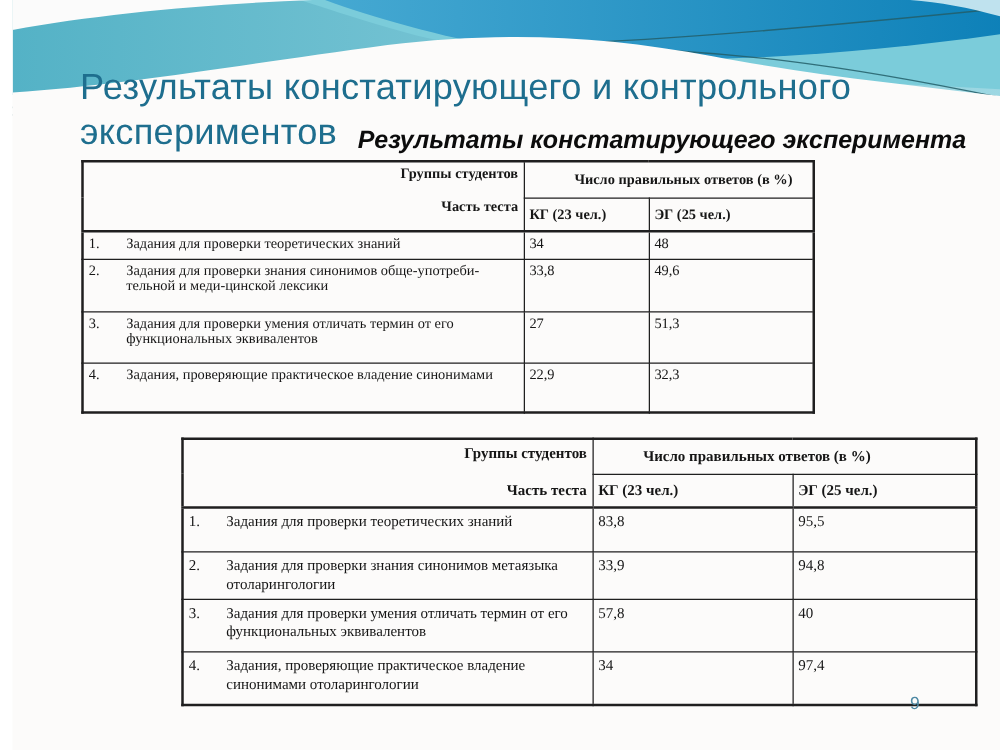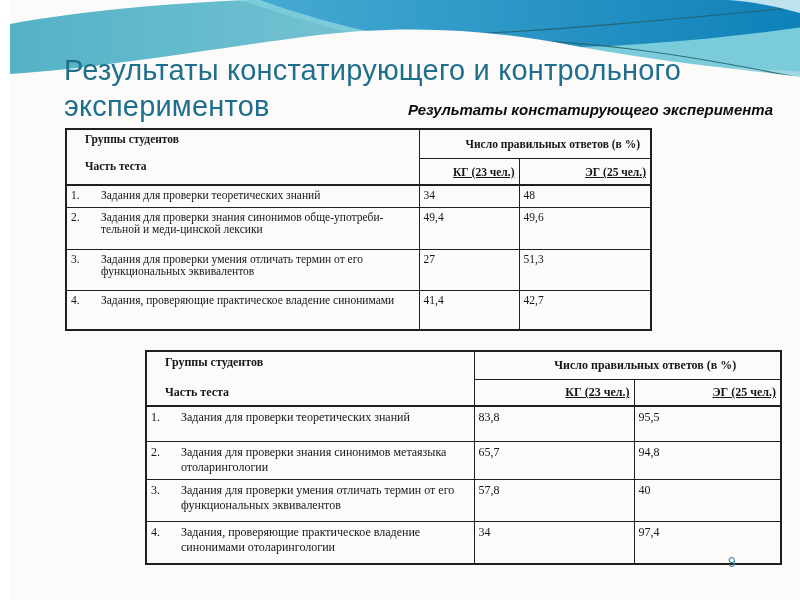--- a/index.html
+++ b/index.html
@@ -15,41 +15,41 @@
   .title {
     position:absolute; left:54px; top:52px; width:670px;
     font-family:"Liberation Sans", sans-serif;
     font-size:29px; line-height:36px; font-weight:400;
     color:#1e6e8e; letter-spacing:0.2px;
   }
 
   .caption {
     font-family:"Liberation Sans", sans-serif;
     font-weight:bold; font-style:italic;
-    font-size:15px; color:#0c0c0c;
+    font-size:20px; color:#0c0c0c;
   }
   .caption-1 { position:absolute; top:101px; right:37px; white-space:nowrap; }
   .caption-2 { position:absolute; top:317px; left:512px; width:240px; text-align:center; line-height:17px; }
 
   table.results {
     position:absolute; border-collapse:collapse; table-layout:fixed;
     color:#161616; border:2px solid #1f1f1f;
   }
   #table-1 { left:55px;  top:128px; width:585px; font-size:11.5px; }
   #table-2 { left:135px; top:350px; width:635px; font-size:12px; }
 
   .results th, .results td {
     border:1px solid #1f1f1f; vertical-align:top;
     padding:3px 4px 2px 4px; text-align:left; font-weight:normal;
   }
   .results th { font-weight:bold; }
-  .results th.group-cell { vertical-align:top; padding-left:18px; }
+  .results th.group-cell { vertical-align:top; padding-left:18px;text-align:right; }
   .group-line2 { margin-top:15px; }
-  .results th.values-title-cell { text-align:center; vertical-align:middle;padding-left:40px; }
-  .results .hrow2 th { text-align:right; vertical-align:middle;text-decoration:underline; }
+  .results th.values-title-cell { text-align:left; vertical-align:middle;padding-left:40px; }
+  .results .hrow2 th { text-align:left; vertical-align:middle; }
   .results .hrow2 th, .results th.group-cell { border-bottom:2px solid #1f1f1f; }
 
   .task-cell { display:flex; }
   .row-num { flex:0 0 30px; }
   #table-1 .task-text { width:300px; }
   #table-2 .task-text { width:290px; }
   .value-cell { text-align:center; padding-top:4px; }
 
   
   #table-1 .hrow1 { height:29px; } #table-1 .hrow2 { height:27px; }
@@ -130,42 +130,42 @@
       <td class="value-cell">34</td>
       <td class="value-cell">48</td>
     </tr>
     <tr class="r2">
       <td>
             <div class="task-cell">
               <span class="row-num">2.</span>
               <span class="task-text">Задания для проверки знания синонимов обще-употреби-тельной и меди-цинской лексики</span>
             </div>
           </td>
-      <td class="value-cell">49,4</td>
+      <td class="value-cell">33,8</td>
       <td class="value-cell">49,6</td>
     </tr>
     <tr class="r3">
       <td>
             <div class="task-cell">
               <span class="row-num">3.</span>
               <span class="task-text">Задания для проверки умения отличать термин от его функциональных эквивалентов</span>
             </div>
           </td>
       <td class="value-cell">27</td>
       <td class="value-cell">51,3</td>
     </tr>
     <tr class="r4">
       <td>
             <div class="task-cell">
               <span class="row-num">4.</span>
               <span class="task-text">Задания, проверяющие практическое владение синонимами</span>
             </div>
           </td>
-      <td class="value-cell">41,4</td>
-      <td class="value-cell">42,7</td>
+      <td class="value-cell">22,9</td>
+      <td class="value-cell">32,3</td>
     </tr>
   </tbody>
     </table>
 
 
   <table class="results" id="table-2">
     <colgroup>
         <col style="width:328px">
         <col style="width:160px">
         <col style="width:147px">
@@ -192,21 +192,21 @@
       <td class="value-cell">83,8</td>
       <td class="value-cell">95,5</td>
     </tr>
     <tr class="r2">
       <td>
             <div class="task-cell">
               <span class="row-num">2.</span>
               <span class="task-text">Задания для проверки знания синонимов метаязыка отоларингологии</span>
             </div>
           </td>
-      <td class="value-cell">65,7</td>
+      <td class="value-cell">33,9</td>
       <td class="value-cell">94,8</td>
     </tr>
     <tr class="r3">
       <td>
             <div class="task-cell">
               <span class="row-num">3.</span>
               <span class="task-text">Задания для проверки умения отличать термин от его функциональных эквивалентов</span>
             </div>
           </td>
       <td class="value-cell">57,8</td>

